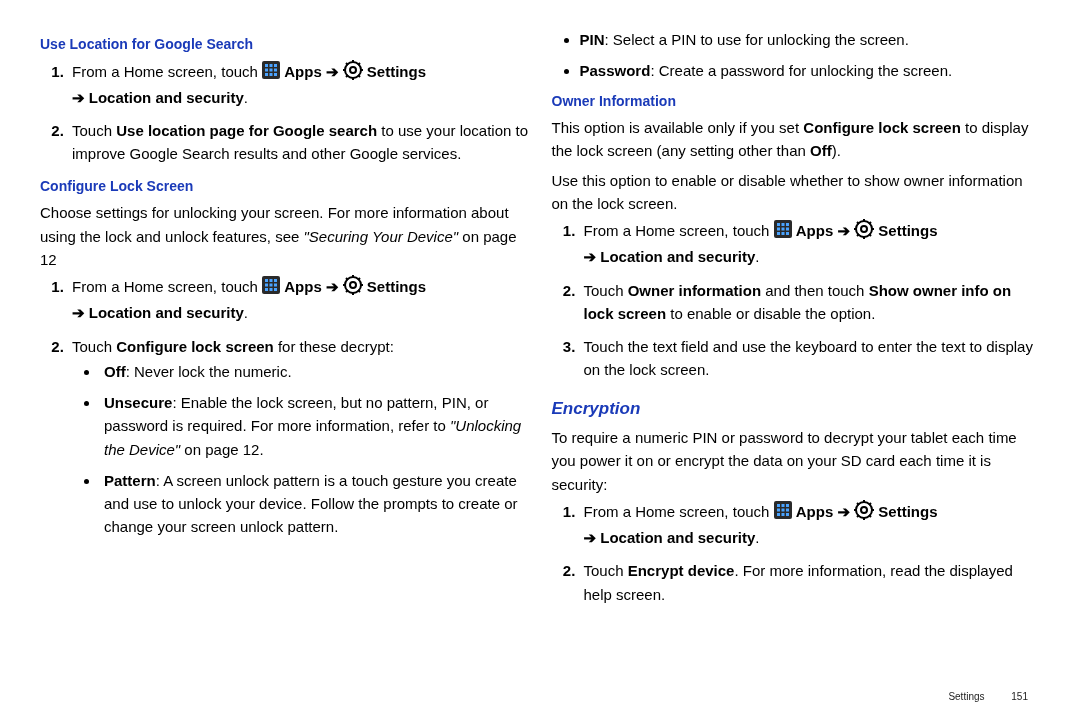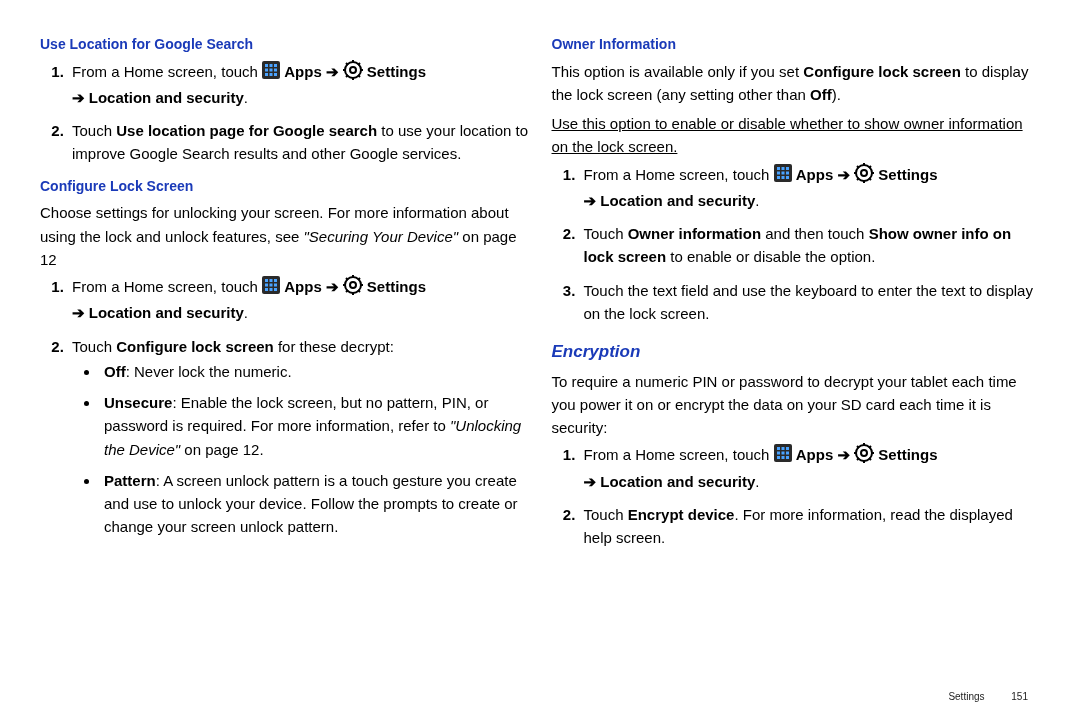--- a/index.html
+++ b/index.html
@@ -175,26 +175,30 @@
         <ul>
           <li class="cond"><b>Off</b><span>: Never lock the numeric.</span></li>
           <li class="cond"><b>Unsecure</b><span>: Enable the lock screen, but no pattern, PIN, or password is required. For more information, refer to </span><em class="ref">"Unlocking the Device"</em><span>  on page 12.</span></li>
           <li class="cond"><b>Pattern</b><span>: A screen unlock pattern is a touch gesture you create and use to unlock your device. Follow the prompts to create or change your screen unlock pattern.</span></li>
         </ul>
       </li>
     </ol>
   </div>
 
   <div class="col">
+    <ul style="margin-top:0;">
+      <li class="cond"><b>PIN</b><span>: Select a PIN to use for unlocking the screen.</span></li>
+      <li class="cond"><b>Password</b><span>: Create a password for unlocking the screen.</span></li>
+    </ul>
 
     <div class="sec-red">Owner Information</div>
     <div>
       <span>This option is available only if you set </span><b>Configure lock screen</b><span> to display the lock screen (any setting other than </span><b>Off</b><span>).</span>
     </div>
-    <div style="margin-top:6px;text-decoration:underline;">Use this option to enable or disable whether to show owner information on the lock screen.</div>
+    <div style="margin-top:6px;">Use this option to enable or disable whether to show owner information on the lock screen.</div>
 
     <ol>
       <li>
         <span>From a Home screen, touch </span>
         <span class="apps-icon">
           <svg width="18" height="18" viewBox="0 0 18 18">
               <rect x="0" y="0" width="18" height="18" rx="2" fill="#2a2a2a"></rect>
               <rect x="3" y="3" width="3" height="3" fill="#4aa3ff"></rect>
               <rect x="7.5" y="3" width="3" height="3" fill="#4aa3ff"></rect>
               <rect x="12" y="3" width="3" height="3" fill="#4aa3ff"></rect>

